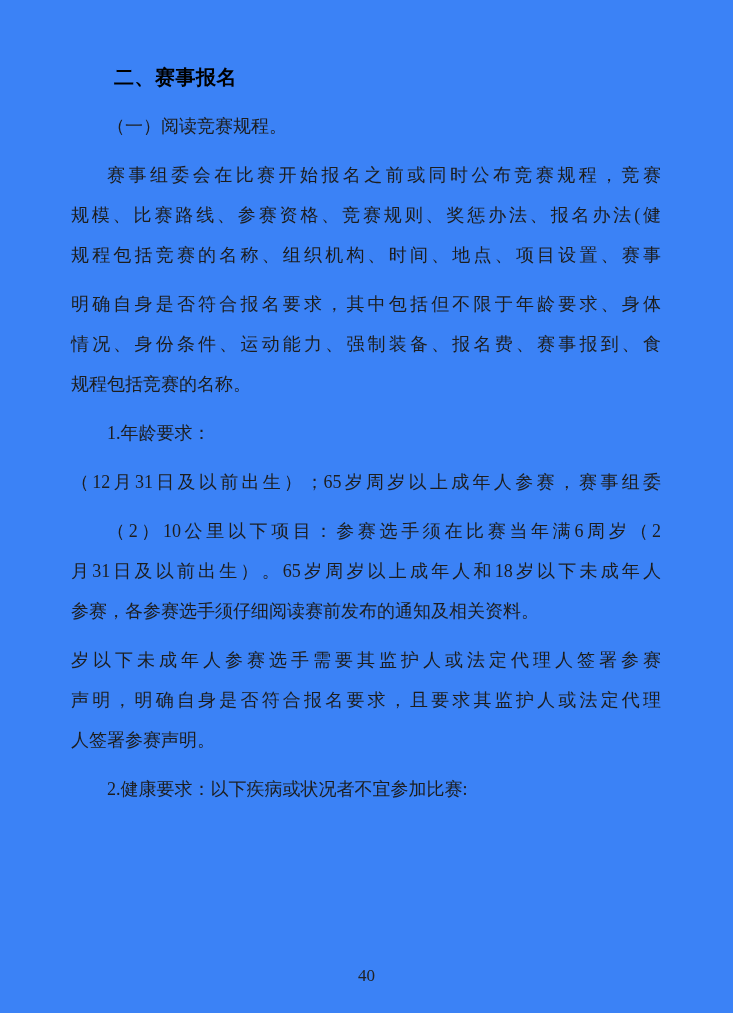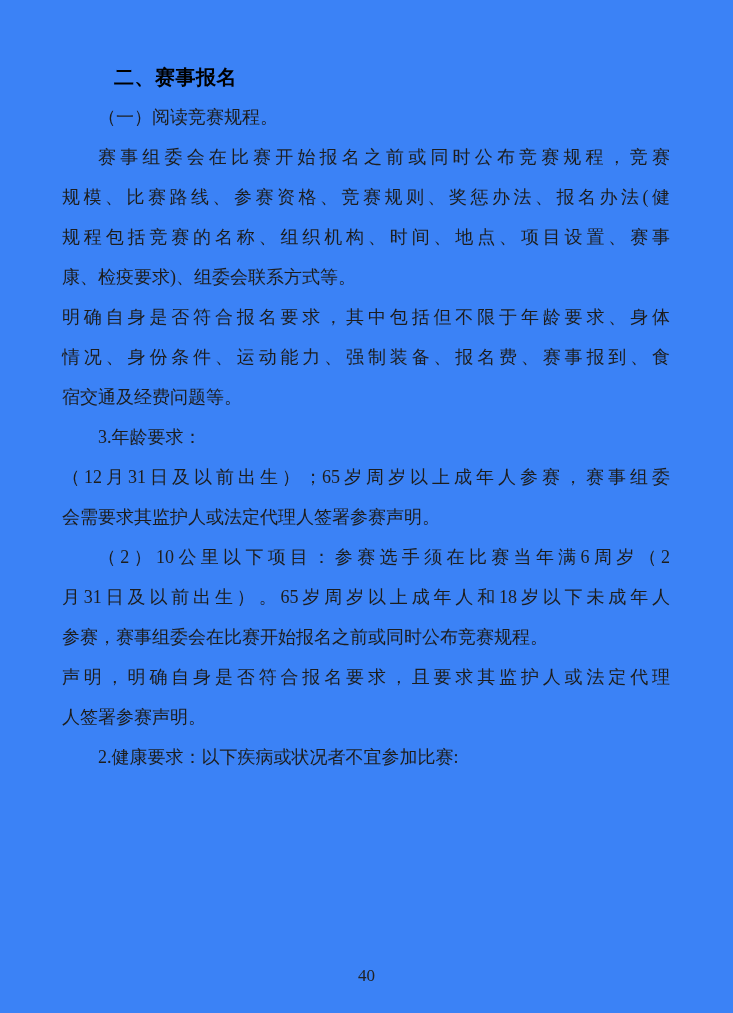--- a/index.html
+++ b/index.html
@@ -25,21 +25,21 @@
   .heading {
     margin: 0;
     padding-left: 52px;
     font-size: 20px;
     line-height: 40px;
     font-weight: 700;
     color: #000000;
     letter-spacing: 0.5px;
   }
   .para {
-    margin: 0;
+    margin: 9px;
   }
   .line {
     font-size: 18px;
     line-height: 40px;
     text-align: left;
     white-space: nowrap;
     color: #1d1d1d;
   }
   
   .line.fill {
@@ -71,40 +71,39 @@
   <div class="content">
     <h2 class="heading">二、赛事报名</h2>
     <div id="paragraphs">
         <div class="para">
           <div class="line first">（一）阅读竞赛规程。</div>
         </div>
         <div class="para">
           <div class="line first fill">赛事组委会在比赛开始报名之前或同时公布竞赛规程，竞赛</div>
           <div class="line fill">规模、比赛路线、参赛资格、竞赛规则、奖惩办法、报名办法(健</div>
           <div class="line fill">规程包括竞赛的名称、组织机构、时间、地点、项目设置、赛事</div>
-          <div class="line">康、检疫要求)、组委会联系方式等。</div>
         </div>
         <div class="para">
           <div class="line fill">明确自身是否符合报名要求，其中包括但不限于年龄要求、身体</div>
           <div class="line fill">情况、身份条件、运动能力、强制装备、报名费、赛事报到、食</div>
-          <div class="line">宿交通及经费问题等。</div>
+          <div class="line">规程包括竞赛的名称。</div>
         </div>
         <div class="para">
-          <div class="line first">3.年龄要求：</div>
+          <div class="line first">1.年龄要求：</div>
         </div>
         <div class="para">
           <div class="line fill">（12月31日及以前出生）；65岁周岁以上成年人参赛，赛事组委</div>
-          <div class="line">会需要求其监护人或法定代理人签署参赛声明。</div>
         </div>
         <div class="para">
           <div class="line first fill">（2）10公里以下项目：参赛选手须在比赛当年满6周岁（2</div>
           <div class="line fill">月31日及以前出生）。65岁周岁以上成年人和18岁以下未成年人</div>
-          <div class="line">参赛，赛事组委会在比赛开始报名之前或同时公布竞赛规程。</div>
+          <div class="line">参赛，各参赛选手须仔细阅读赛前发布的通知及相关资料。</div>
         </div>
         <div class="para">
+          <div class="line fill">岁以下未成年人参赛选手需要其监护人或法定代理人签署参赛</div>
           <div class="line fill">声明，明确自身是否符合报名要求，且要求其监护人或法定代理</div>
           <div class="line">人签署参赛声明。</div>
         </div>
         <div class="para">
           <div class="line first">2.健康要求：以下疾病或状况者不宜参加比赛:</div>
         </div>
       </div>
   </div>
   <div class="pageno">40</div>
 </div>

